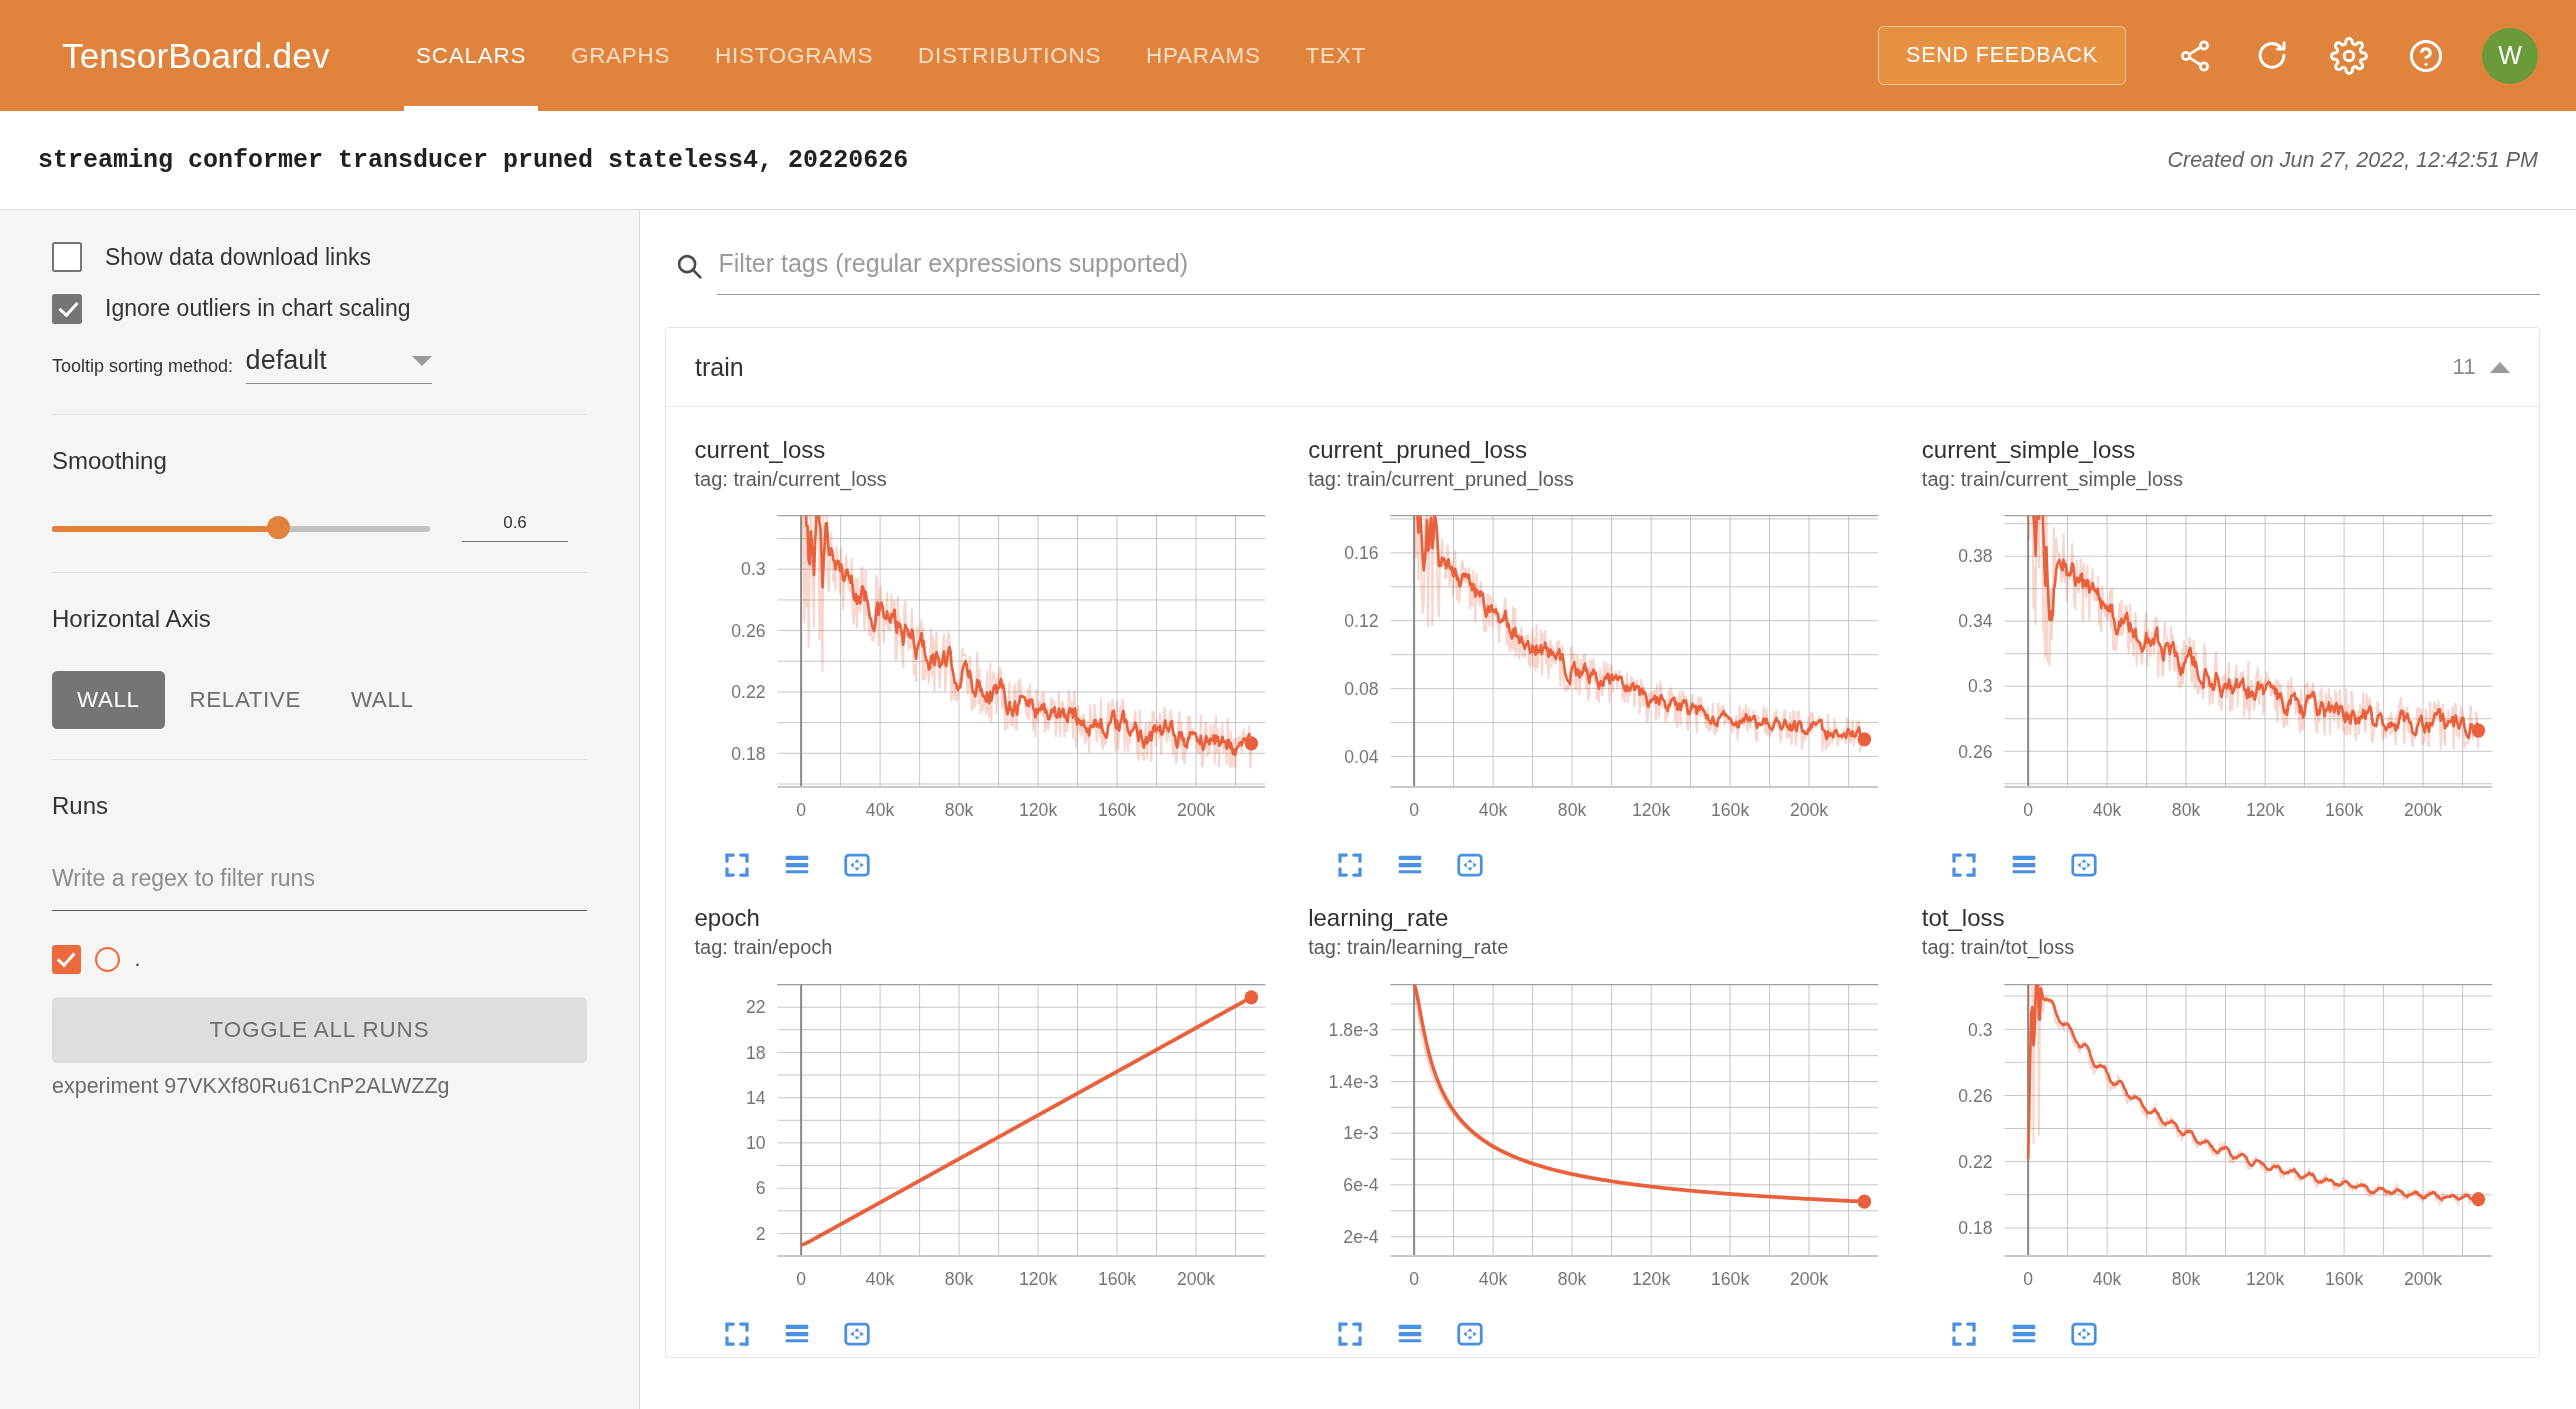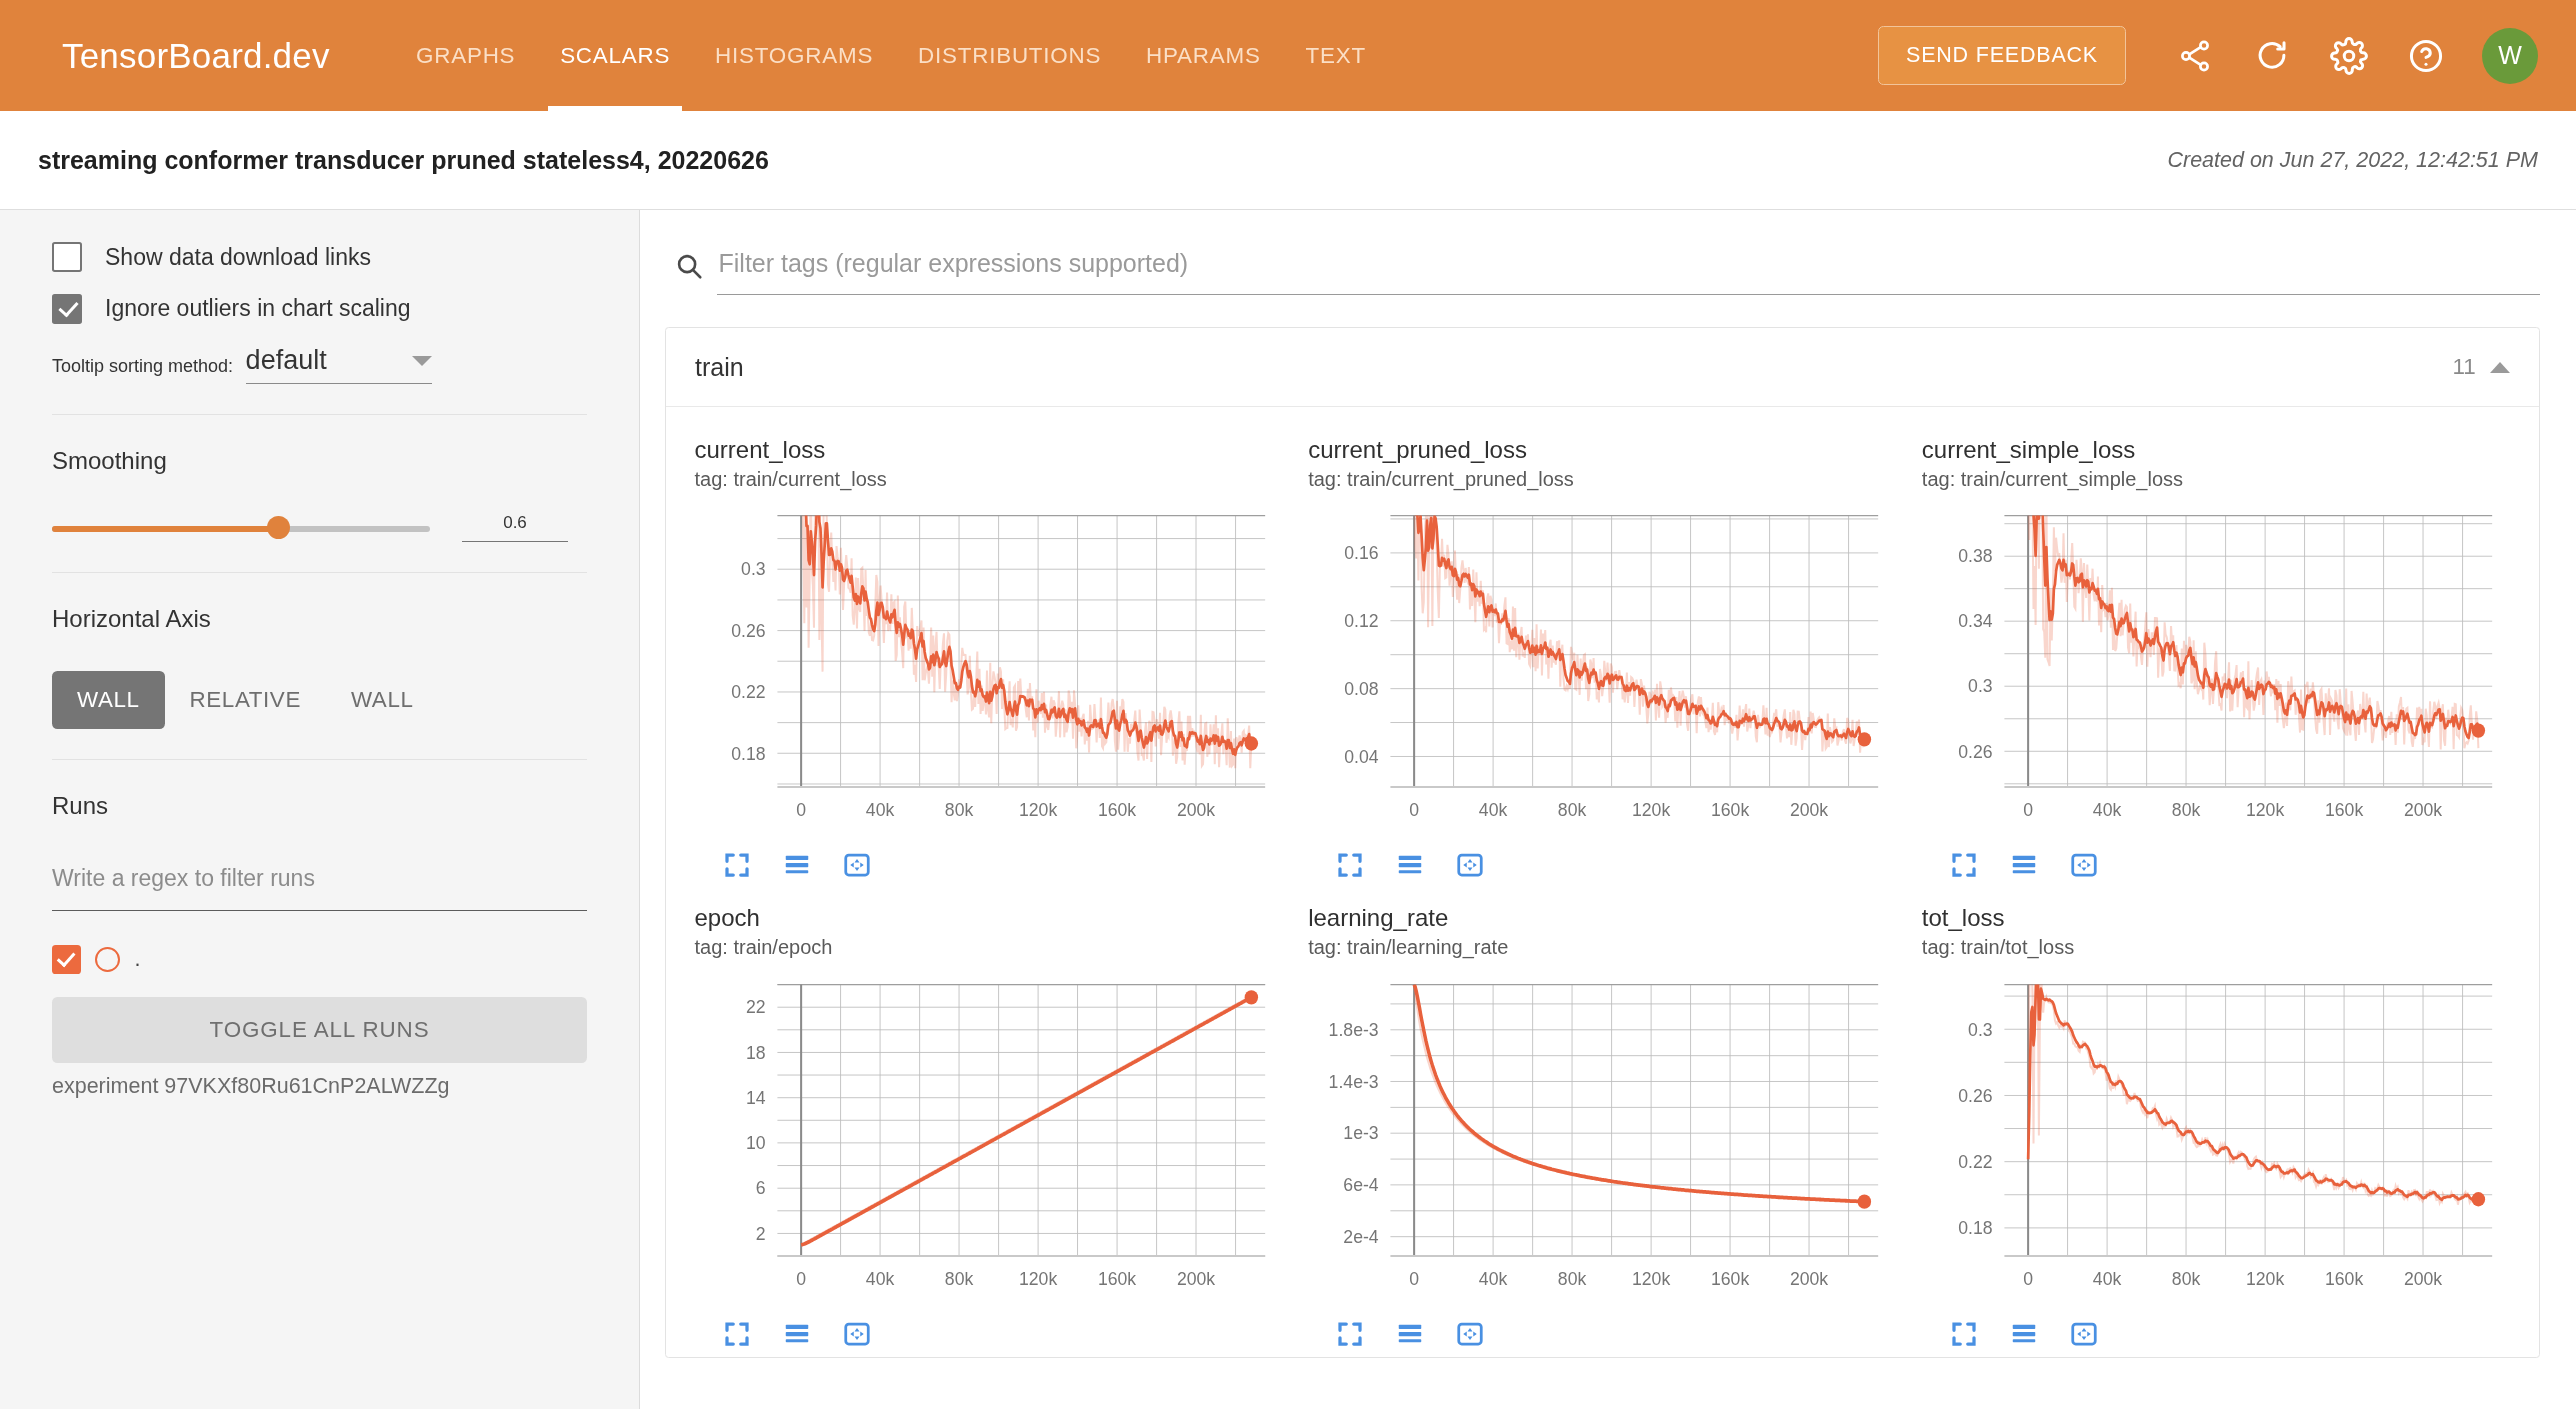--- a/index.html
+++ b/index.html
@@ -74,21 +74,21 @@
   }
 
   
   .exp-bar {
     height: 99px;
     display:flex; align-items:center;
     padding: 0 38px;
     border-bottom: 1.8px solid #DEDEDE;
     background:#fff;
   }
-  .exp-title { font-size: 25px; font-weight: bold; color:#212121; }
+  .exp-title { font-size: 25px; font-weight: bold; color:#212121;font-family:Liberation Mono, monospace; }
   .exp-created {
     margin-left:auto; font-size: 21.5px; color:#636363; font-style: italic;
   }
 
   
   .body-split { display:flex; height: calc(1410px - 111px - 100px); }
 
   
   .sidebar {
     width: 640px; flex: 0 0 640px;
@@ -227,22 +227,22 @@
   .tool-ic { cursor:pointer; }
 
   .tick { font-size: 21px; fill:#757575; font-family:"Liberation Sans", sans-serif; }
 </style>
 </head>
 <body>
 
 <div class="appbar">
   <div class="brand">TensorBoard.dev</div>
   <div class="tabs">
+    <div class="tab active">SCALARS</div>
     <div class="tab">GRAPHS</div>
-    <div class="tab active">SCALARS</div>
     <div class="tab">HISTOGRAMS</div>
     <div class="tab">DISTRIBUTIONS</div>
     <div class="tab">HPARAMS</div>
     <div class="tab">TEXT</div>
   </div>
 
   <div class="appbar-right">
     <div class="feedback-btn">SEND FEEDBACK</div>
 
     <div class="icon-btn">

